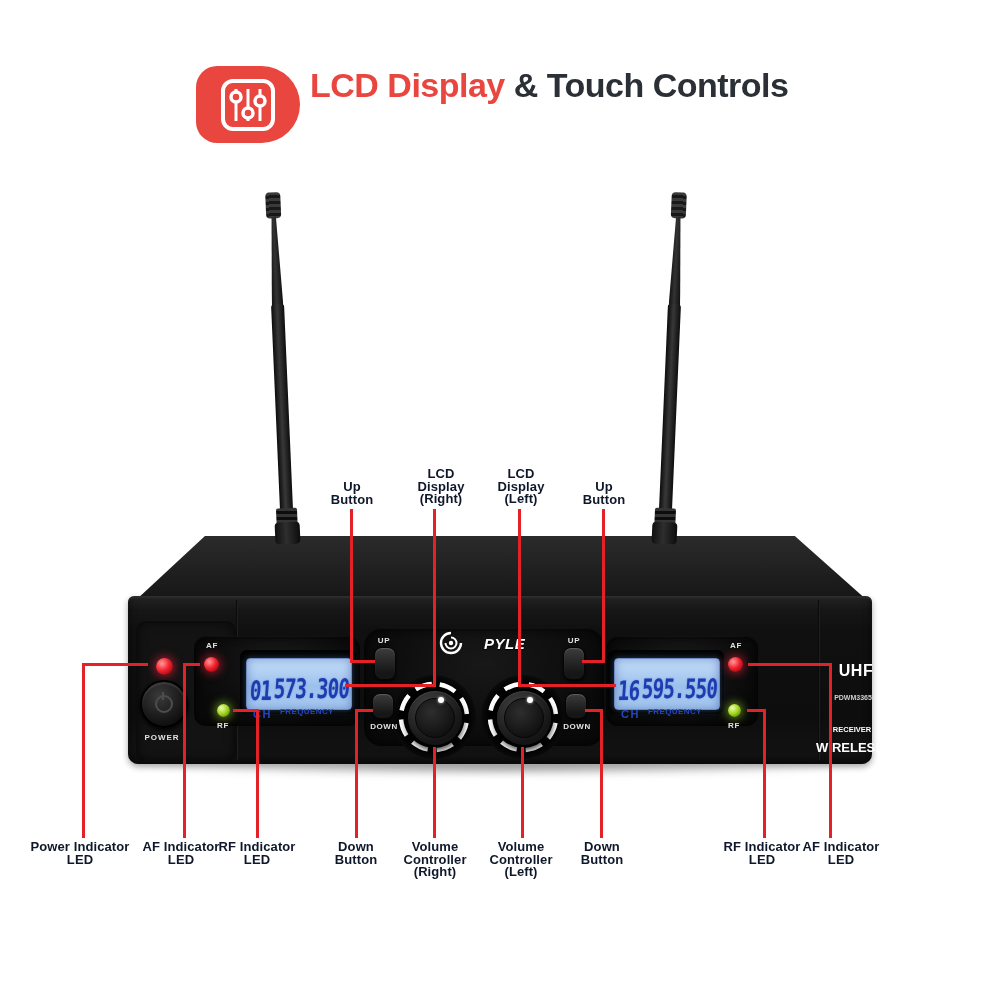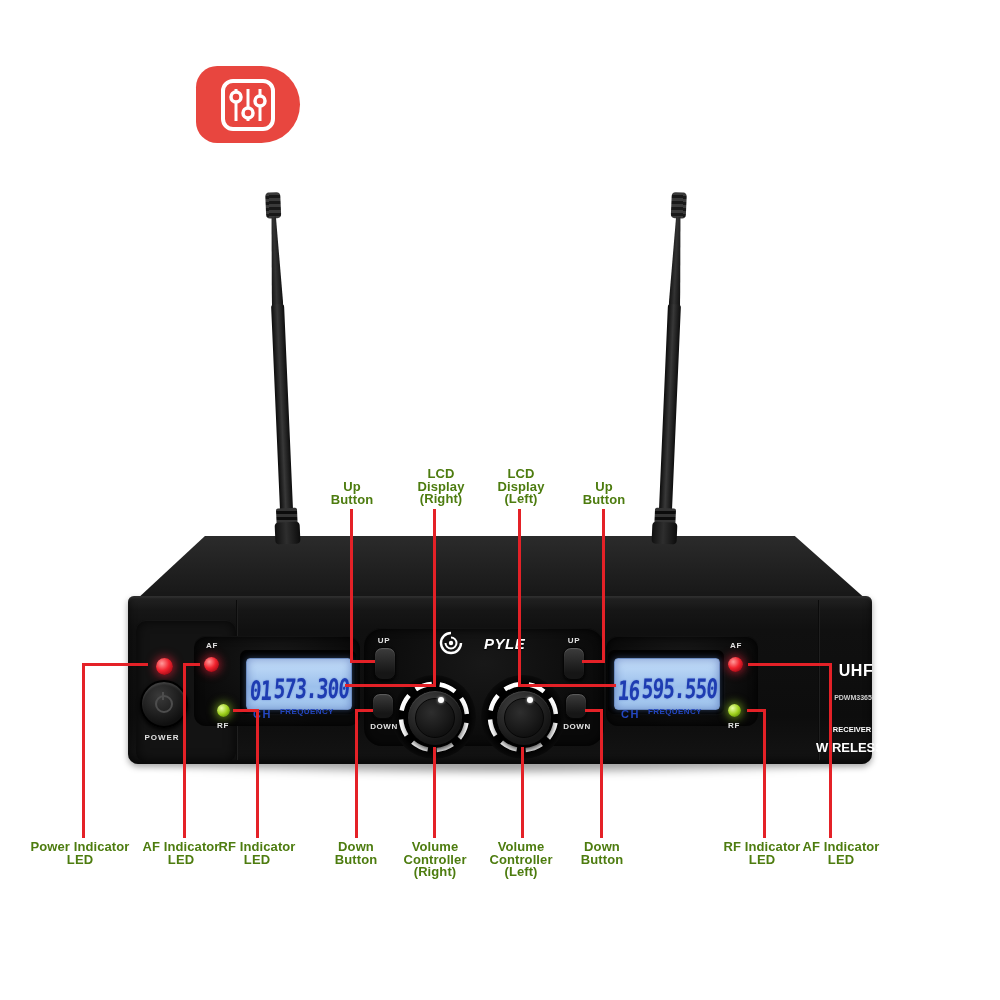--- a/index.html
+++ b/index.html
@@ -87,39 +87,43 @@
   
   .brand{left:438px;top:630px;z-index:8;display:flex;align-items:center;gap:20px;}
   .brand .word{color:#fff;font-weight:bold;font-style:italic;font-size:15px;letter-spacing:.5px;
                text-shadow:0 1px 1px #000;}
   .badge{z-index:8;color:#fff;font-weight:bold;transform:translateX(-50%);white-space:nowrap;}
 
   
   .vln{position:absolute;width:3px;background:#e42127;z-index:20;}
   .hln{position:absolute;height:3px;background:#e42127;z-index:20;}
   .lab{position:absolute;transform:translateX(-50%);text-align:center;z-index:21;
-       font-size:13px;line-height:12.5px;font-weight:bold;color:#4d7c0f;letter-spacing:.1px;white-space:nowrap;}
+       font-size:13px;line-height:12.5px;font-weight:bold;color:#0f172a;letter-spacing:.1px;white-space:nowrap;}
   .lab span{display:block;}
 </style>
 </head>
 <body>
 
 <div class="stage">
 
   <div class="abs hero-icon">
     <svg width="58" height="56" viewBox="0 0 58 56">
       <rect x="4" y="4" width="50" height="48" rx="10" fill="none" stroke="#fff" stroke-width="4"></rect>
       <line x1="17" y1="12" x2="17" y2="44" stroke="#fff" stroke-width="3"></line>
       <line x1="29" y1="12" x2="29" y2="44" stroke="#fff" stroke-width="3"></line>
       <line x1="41" y1="12" x2="41" y2="44" stroke="#fff" stroke-width="3"></line>
       <circle cx="17" cy="20" r="5" fill="#e8463f" stroke="#fff" stroke-width="3.5"></circle>
       <circle cx="29" cy="36" r="5" fill="#e8463f" stroke="#fff" stroke-width="3.5"></circle>
       <circle cx="41" cy="24" r="5" fill="#e8463f" stroke="#fff" stroke-width="3.5"></circle>
     </svg>
   </div>
+  <div class="abs title">
+    <span class="t-red">LCD Display</span>
+    <span class="t-dark">&amp; Touch Controls</span>
+  </div>
 
   <div class="abs floor-shadow"></div>
 
   <div class="abs antenna" style="left:271px;top:192px;transform:rotate(-2.5deg);transform-origin:50% 100%;">
     <div class="cap"></div>
       <div class="neck"></div>
       <div class="shaft"></div>
       <div class="rings"></div>
       <div class="base"></div>
   </div>

